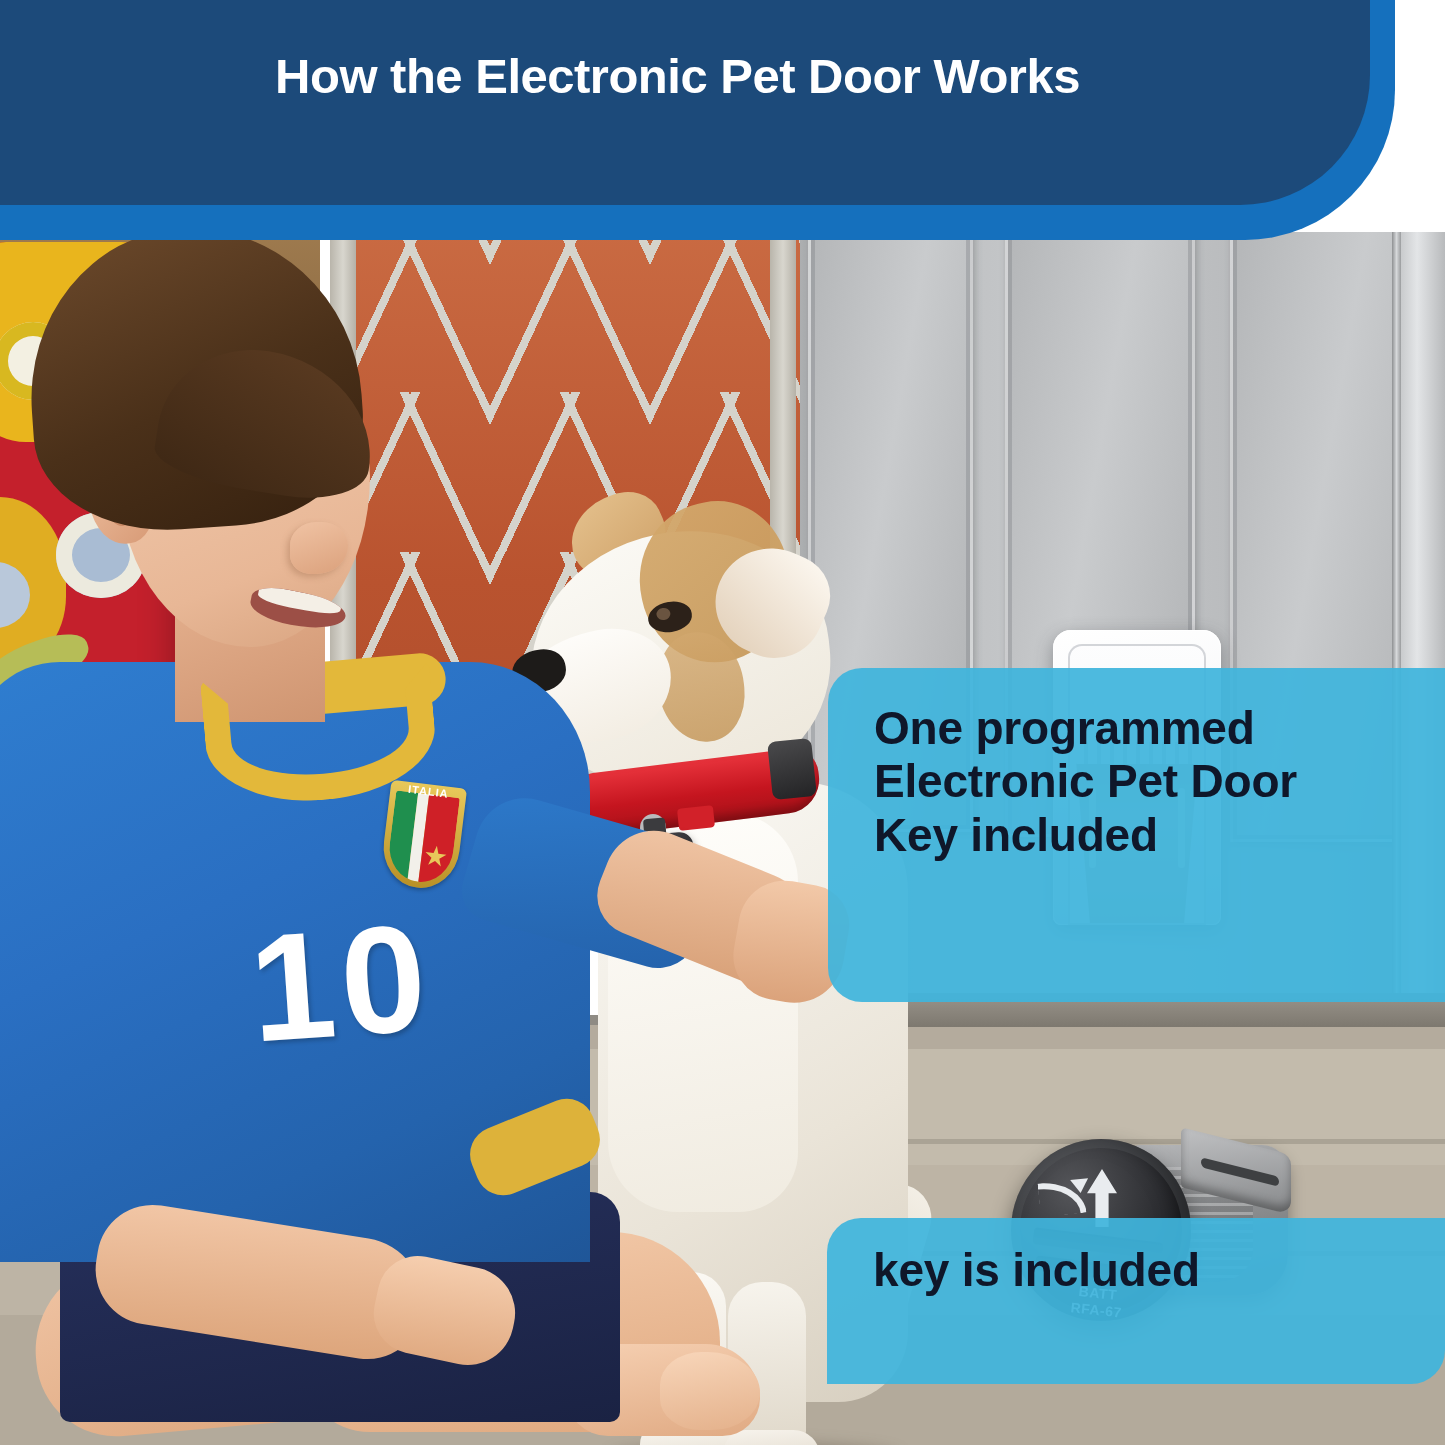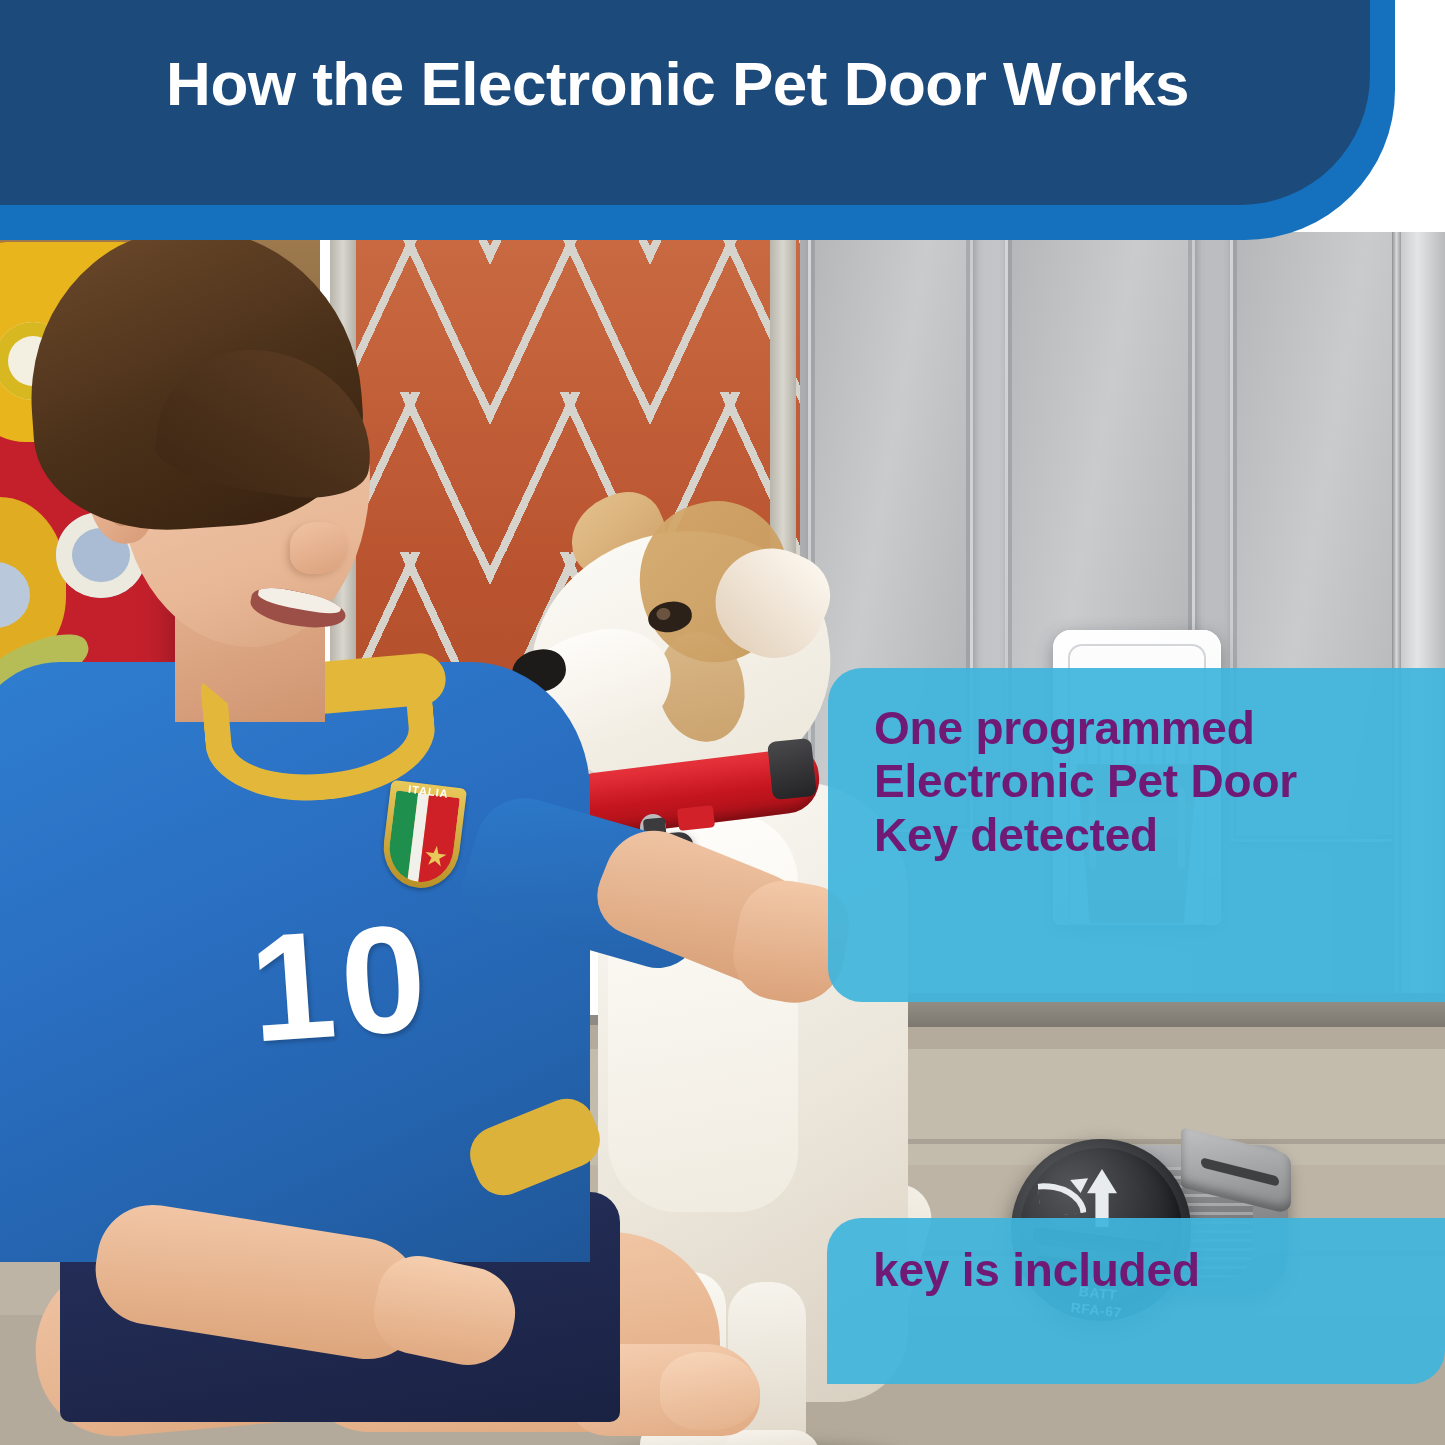--- a/index.html
+++ b/index.html
@@ -316,28 +316,28 @@
   .hdr-light {
     position:absolute; left:-10px; top:-10px; width:1405px; height:250px;
     background:#1570bd; border-bottom-right-radius:150px;
   }
   .hdr-dark {
     position:absolute; left:-10px; top:-10px; width:1380px; height:215px;
     background:#1c4a7a; border-bottom-right-radius:130px;
   }
   .hdr-title {
     position:absolute; left:0; top:48px; width:1355px; text-align:center;
-    color:#ffffff; font-size:62px; font-weight:700; letter-spacing:-.5px;
+    color:#ffffff; font-size:49px; font-weight:700; letter-spacing:-.5px;
     font-family:"Liberation Sans", sans-serif; white-space:nowrap;
   }
 
   
   .callout {
     position:absolute; background:rgba(63,181,221,.93);
-    color:#701a75; font-weight:700; letter-spacing:-.2px;
+    color:#0f172a; font-weight:700; letter-spacing:-.2px;
     font-family:"Liberation Sans", sans-serif;
   }
   .callout-1 {
     left:828px; top:668px; width:617px; height:334px;
     border-radius:34px 0 0 34px;
     font-size:46px; line-height:1.16; padding:34px 24px 0 46px;
   }
   .callout-2 {
     left:827px; top:1218px; width:618px; height:166px;
     border-radius:34px 0 34px 0;
@@ -477,20 +477,20 @@
 
   </div>
 
   <div class="hdr-light"></div>
   <div class="hdr-dark"></div>
   <div class="hdr-title">How the Electronic Pet Door Works</div>
 
   <div class="callout callout-1">
     <span class="callout-line">One programmed</span>
     <span class="callout-line">Electronic Pet Door</span>
-    <span class="callout-line">Key detected</span>
+    <span class="callout-line">Key included</span>
   </div>
 
   <div class="callout callout-2">
     <span class="callout-line">key is included</span>
   </div>
 
 </div>
 
 </body></html>

